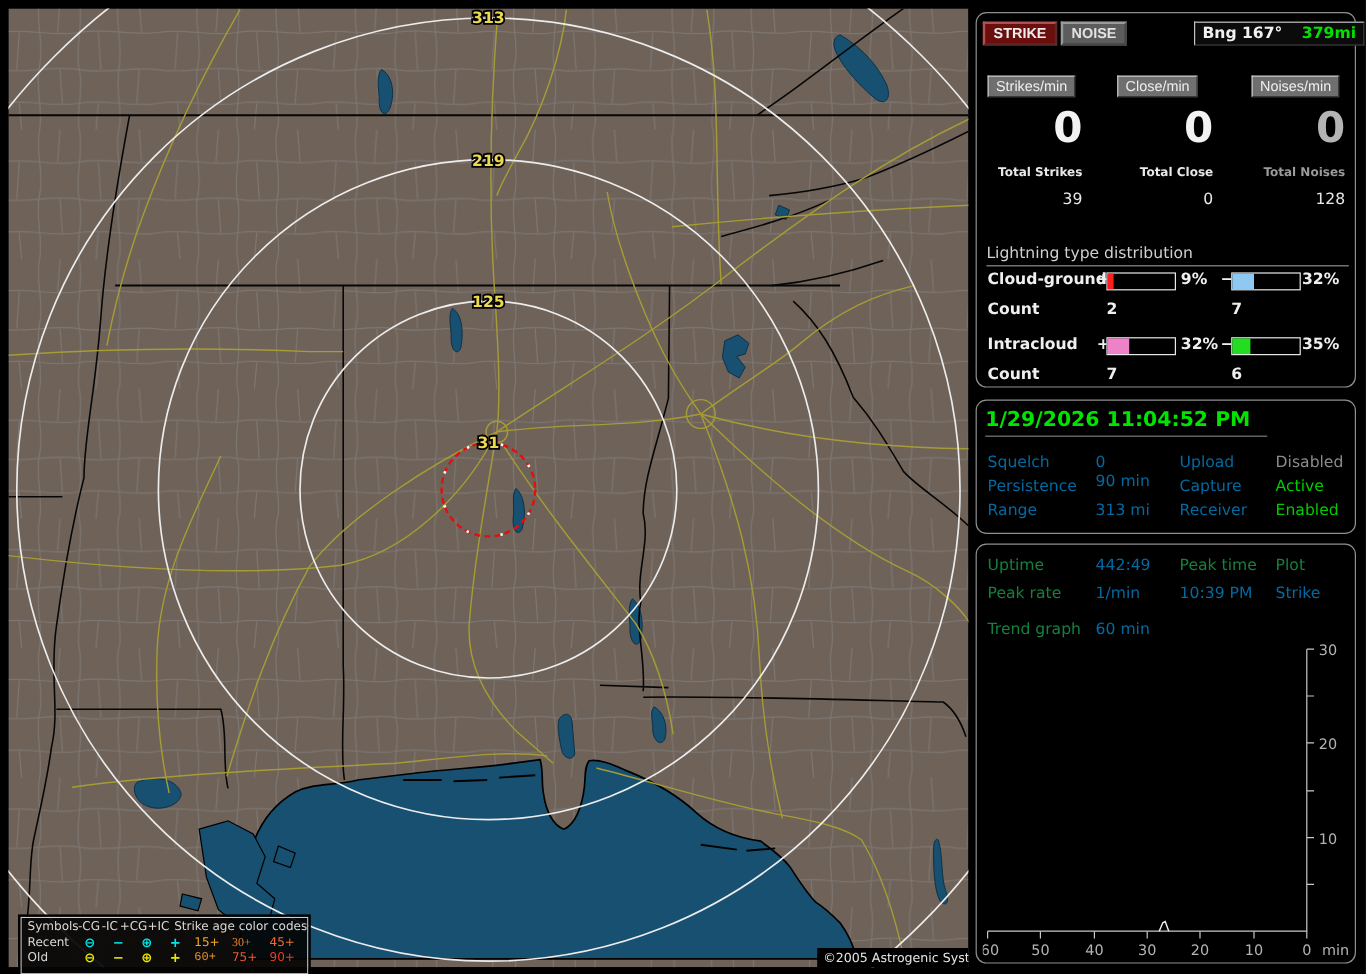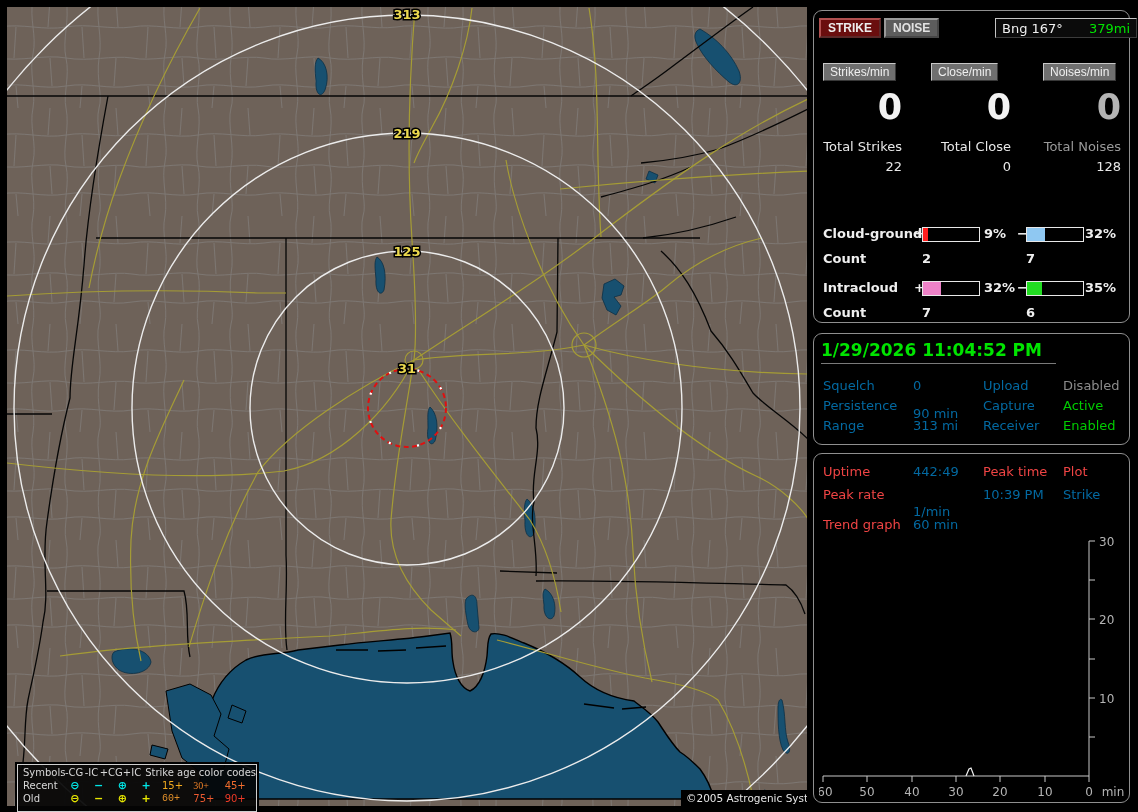--- a/index.html
+++ b/index.html
@@ -17,35 +17,35 @@
   .lg-head{font-weight:normal}
   .lg-sym{font-size:11px;font-weight:bold}
   
   .sec{position:absolute;left:813px;width:317px;background:#000;border:1px solid #8f8f8f;
        border-radius:9px;box-sizing:border-box;}
   #sec1{top:10px;height:313px}
   #sec2{top:333px;height:112px}
   #sec3{top:453px;height:350px}
   .abs{position:absolute}
   .t13{font-size:13px;color:#0369a1}
-  .dim{color:#ef4444}
+  .dim{color:#15803d}
   .btn{position:absolute;font-size:12px;font-weight:bold;text-align:center;
        padding:1px 7px;cursor:pointer;}
   #strike-btn{left:5px;top:7px;background:#6a0e0e;color:#ededed;border:2px outset #b05050;}
   #noise-btn{left:70px;top:7px;background:#5c5c5c;color:#e2e2e2;border:2px outset #9a9a9a;}
   #bng-bar{left:181px;top:7px;width:128px;height:18px;background:#0b0b0b;
            border-top:1px solid #c4c4c4;border-left:1px solid #c4c4c4;
            border-bottom:1px solid #3c3c3c;border-right:1px solid #3c3c3c;
            display:flex;justify-content:space-between;align-items:center;
-           padding:0 6px;font-size:13px;font-weight:normal;}
+           padding:0 6px;font-size:13px;font-weight:bold;}
   .cbtn{position:absolute;top:52px;background:#6f6f6f;color:#efefef;font-size:12px;
         padding:1px 6px;border:1px solid;border-color:#c8c8c8 #383838 #383838 #c8c8c8;}
   .zero{position:absolute;top:76px;font-size:35px;font-weight:bold;color:#f2f2f2;
         text-align:right;}
-  .tlab{position:absolute;top:128px;font-size:13px;color:#e8e8e8;text-align:right;}
+  .tlab{position:absolute;top:128px;font-size:10px;color:#e8e8e8;text-align:right;font-weight:bold;}
   .tval{position:absolute;top:148px;font-size:13px;color:#e8e8e8;text-align:right;}
   .col1{left:0;width:88px}.col2{left:109px;width:88px}.col3{left:219px;width:88px}
   #dist-title{left:8px;top:193px;width:302px;font-size:13px;color:#cfcfcf;
               border-bottom:1px solid #8f8f8f;padding-bottom:2px;}
   .dname{left:9px;font-size:13px;font-weight:bold;color:#efefef}
   .dsign{font-size:13px;font-weight:bold;color:#efefef}
   .bar{position:absolute;width:56px;height:13px;border:1px solid #e8e8e8;background:#000}
   .bar>div{height:100%;width:0}
   .dpct{font-size:13px;font-weight:bold;color:#efefef}
   .cnt{font-size:13px;font-weight:bold;color:#efefef}
@@ -223,24 +223,25 @@
   <button class="cbtn" style="left:229px">Noises/min</button>
 
   <div class="zero col1">0</div>
   <div class="zero col2">0</div>
   <div class="zero col3" style="color:#b4b4b4">0</div>
 
   <div class="tlab col1">Total Strikes</div>
   <div class="tlab col2">Total Close</div>
   <div class="tlab col3" style="color:#9a9a9a">Total Noises</div>
 
-  <div class="tval col1">22</div>
+  <div class="tval col1">39</div>
   <div class="tval col2">0</div>
   <div class="tval col3">128</div>
 
+  <div class="abs" id="dist-title">Lightning type distribution</div>
 
   <div class="abs dname" style="top:215px">Cloud-ground</div>
   <span class="abs dsign" style="left:100px;top:215px">+</span>
   <div class="bar" style="left:108px;top:216px">
     <div style="width: 9%; background: rgb(255, 30, 30);"></div>
   </div>
   <span class="abs dpct" style="left:170px;top:215px">9%</span>
   <span class="abs dsign" style="left:203px;top:215px">−</span>
   <div class="bar" style="left:212px;top:216px">
     <div style="width: 32%; background: rgb(143, 200, 242);"></div>
@@ -269,42 +270,42 @@
 <div class="sec" id="sec2">
   <div class="abs" id="datetime">1/29/2026 11:04:52 PM</div>
   <div class="srow">
     <span class="sl1 t13" style="top:44px">Squelch</span>
     <span class="sv1 t13" style="top:44px">0</span>
     <span class="sl2 t13" style="top:44px">Upload</span>
     <span class="sv2 t13" style="top: 44px; color: rgb(140, 140, 140);">Disabled</span>
   </div>
   <div class="srow">
     <span class="sl1 t13" style="top:64px">Persistence</span>
-    <span class="sv1 t13" style="top:72px">90 min</span>
+    <span class="sv1 t13" style="top:60px">90 min</span>
     <span class="sl2 t13" style="top:64px">Capture</span>
     <span class="sv2 t13" style="top: 64px; color: rgb(0, 204, 0);">Active</span>
   </div>
   <div class="srow">
     <span class="sl1 t13" style="top:84px">Range</span>
     <span class="sv1 t13" style="top:84px">313 mi</span>
     <span class="sl2 t13" style="top:84px">Receiver</span>
     <span class="sv2 t13" style="top: 84px; color: rgb(0, 204, 0);">Enabled</span>
   </div>
 </div>
 
 <div class="sec" id="sec3">
   <div class="srow">
     <span class="sl1 t13 dim" style="top:10px">Uptime</span>
     <span class="sv1 t13" style="top:10px">442:49</span>
     <span class="sl2 t13 dim" style="top:10px">Peak time</span>
     <span class="sv2 t13 dim" style="top:10px">Plot</span>
   </div>
   <div class="srow">
     <span class="sl1 t13 dim" style="top:33px">Peak rate</span>
-    <span class="sv1 t13" style="top:50px">1/min</span>
+    <span class="sv1 t13" style="top:33px">1/min</span>
     <span class="sl2 t13" style="top:33px">10:39 PM</span>
     <span class="sv2 t13" style="top:33px">Strike</span>
   </div>
   <div class="srow">
     <span class="sl1 t13 dim" style="top:63px">Trend graph</span>
     <span class="sv1 t13" style="top:63px">60 min</span>
   </div>
 
   <svg id="trend-svg" width="312" height="273" viewBox="0 0 312 273">
     <g stroke="#c8c8c8" stroke-width="1" fill="none">

